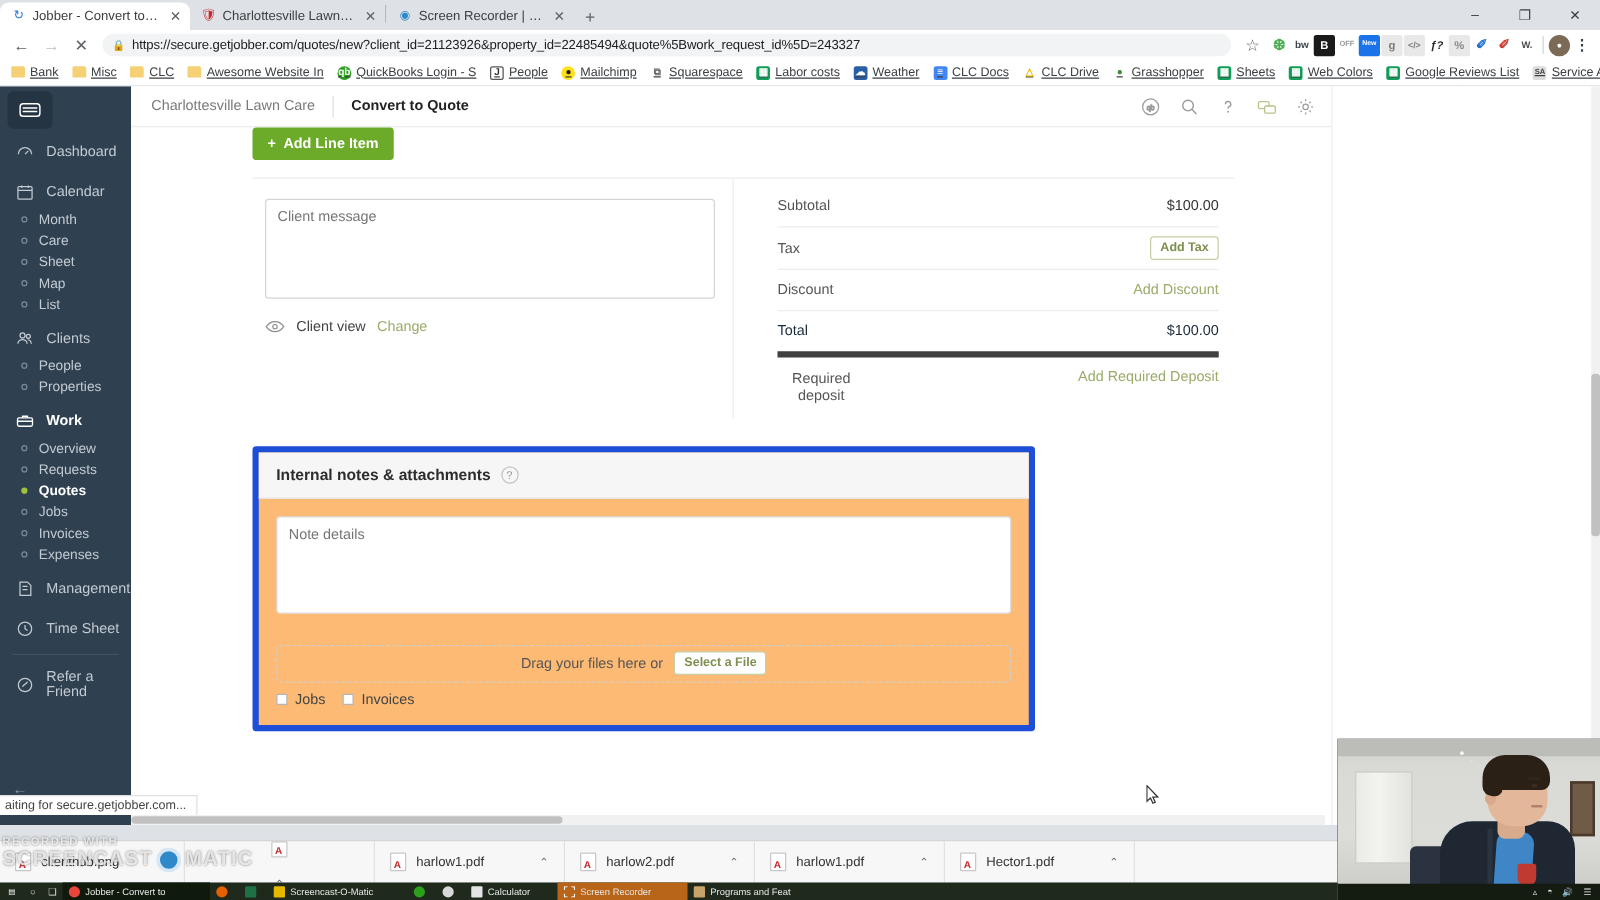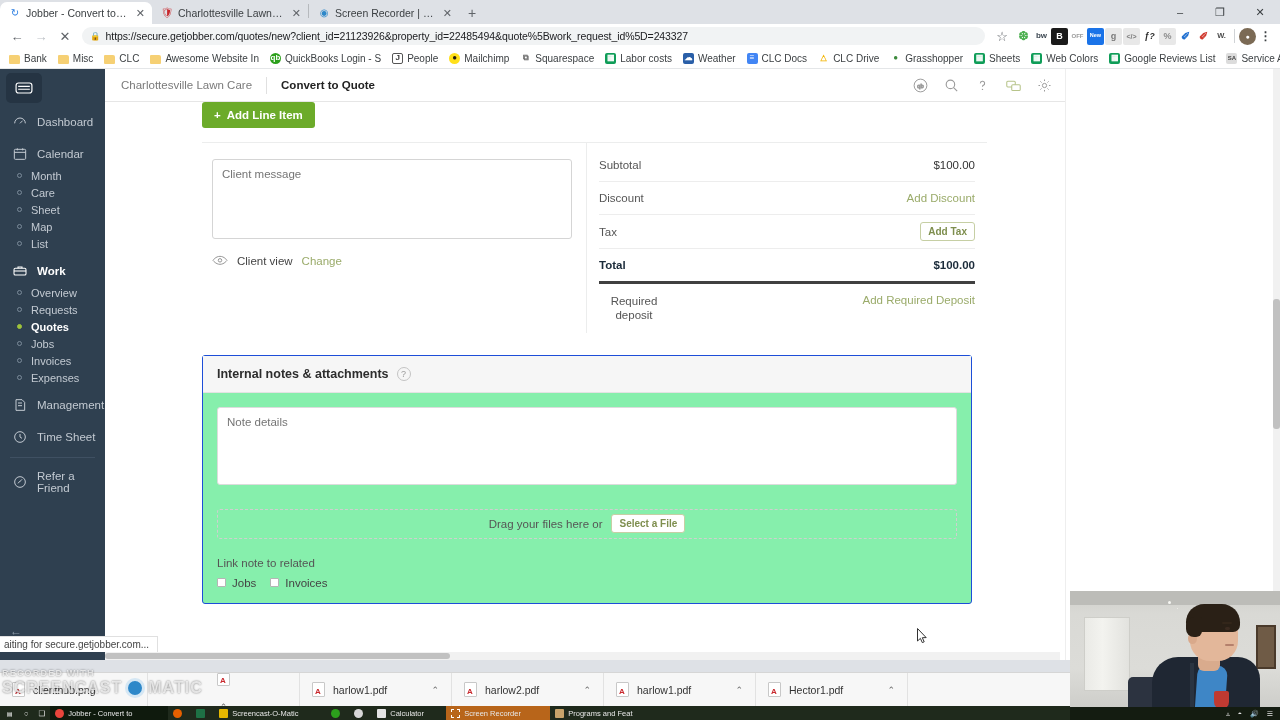--- a/index.html
+++ b/index.html
@@ -49,22 +49,22 @@
   .extbar { display:flex; align-items:center; gap:1px; }
   .ext { width:17px; height:17px; display:flex; align-items:center;
          justify-content:center; font-size:9px; border-radius:2px;
          line-height:1; font-weight:bold; }
   .vdiv { width:1px; height:14px; background:#d0d3d6; margin:0 3px; }
 
   
   .bmbar { position:absolute; left:0; top:48px; width:1280px; height:21px;
            background:#fff; display:flex; align-items:center; padding:0 4px;
            font-size:10px; color:#3c4043; gap:1px; border-bottom:1px solid #e4e6e8;}
-  .bm { display:flex; align-items:flex-end; gap:4px; padding:2px 5px;
-        white-space:nowrap; border-radius:3px; }
+  .bm { display:flex; align-items:flex-start; gap:4px; padding:2px 5px;
+        white-space:nowrap; border-radius:3px;text-decoration:underline; }
   .bm .bmi { width:11px; height:11px; display:flex; align-items:center;
              justify-content:center; font-size:8px; border-radius:2px;
              line-height:1; color:#fff; font-weight:bold; flex:0 0 11px; }
   .folder { width:11px; height:9px; background:#f6d074; border-radius:1px 2px 1px 1px; }
 
   
   #viewport { position:absolute; left:0; top:69px; width:1280px; height:591px;
               background:#f1f1f1; overflow:hidden; }
 
   
@@ -105,46 +105,46 @@
 
   
   .content { position:absolute; left:0; top:33px; width:960px; height:558px;
              background:#fff; }
   .innercol { position:absolute; left:97px; top:0; width:785px; }
 
   .addbtn { display:inline-flex; align-items:center; gap:6px;
             background:#6cab2a; color:#fff; font-size:11.5px; font-weight:bold;
             border:none; border-radius:3px; padding:7px 12px; cursor:pointer; }
 
-  .sumrow { display:flex; margin-top:14px; border-top:1px solid #eceded; }
+  .sumrow { display:flex; margin-top:14px; border-top:1px solid #eceded;gap:23px; }
   .leftpane { width:385px; padding:16px 10px 0 10px; border-right:1px solid #eceded;
               min-height:185px; }
   .rightpane { flex:1; padding:6px 12px 0 12px; }
   .cmsg { width:360px; height:80px; border:1px solid #d5d5d5; border-radius:3px;
           padding:8px 9px; font-size:11.5px; color:#9a9a9a;
           font-family:"Liberation Sans", sans-serif; resize:none; outline:none; }
   .clientview { display:flex; align-items:center; gap:9px; margin-top:12px;
                 font-size:11.5px; color:#444; }
   .clientview .eye { width:16px; height:12px; color:#8e8e8e; }
   .chg { color:#9aab6a; }
 
   .trow { display:flex; align-items:center; justify-content:space-between;
           padding:10px 0; border-bottom:1px solid #ededed; font-size:11.5px;
           color:#555; }
-  .trow.total { border-bottom:3px solid #404040; color:#1b2b3a; font-weight:bold;}
+  .trow.total { border-bottom:5px solid #404040; color:#1b2b3a; font-weight:normal;}
   .trow.last { border-bottom:none;text-align:center; }
   .tval { color:#333; }
   .tlink { color:#9aab6a; font-size:11.5px; }
   .addtax { border:1px solid #c6cfa4; color:#7e8e4e; background:#fff;
             font-size:10px; font-weight:bold; padding:3px 7px; border-radius:3px;
             cursor:pointer; }
 
   
-  .notecard { margin-top:22px; border:1px solid #1d4ed8; border-radius:3px;
-              background:#86efac; width:770px; }
+  .notecard { margin-top:22px; border:5px solid #1d4ed8; border-radius:3px;
+              background:#fdba74; width:626px; }
   .notehead { background:#f6f6f6; border-bottom:1px solid #e3e3e3;
               padding:11px 14px; display:flex; align-items:center; gap:8px; }
   .notehead .ttl { font-size:12.5px; font-weight:bold; color:#2d2d2d; }
   .qmark { width:14px; height:14px; border-radius:50%; border:1px solid #c4c4c4;
            color:#9b9b9b; font-size:9px; display:flex; align-items:center;
            justify-content:center; }
   .notebody { padding:14px; }
   .notearea { width:100%; height:78px; border:1px solid #dcdcdc; border-radius:3px;
               padding:8px 9px; font-size:11.5px; color:#9a9a9a; resize:none;
               outline:none; font-family:"Liberation Sans", sans-serif; }
@@ -455,20 +455,40 @@
         <div class="subitem">
             <span class="dot"></span>
             <span>Map</span>
           </div>
         <div class="subitem">
             <span class="dot"></span>
             <span>List</span>
           </div>
       </div>
 
+      <div class="navgroup">
+        <div class="navitem">
+          <span class="nicon">
+            <svg viewBox="0 0 24 24" fill="none" stroke="#c3cad2" stroke-width="1.5">
+                <circle cx="9" cy="8" r="3"></circle>
+                <circle cx="16" cy="9" r="2.4"></circle>
+                <path d="M3.5 18c0-3 2.5-5 5.5-5s5.5 2 5.5 5M15 13.2c2.6.2 4.5 2 4.5 4.8"></path>
+              </svg>
+          </span>
+          <span>Clients</span>
+        </div>
+        <div class="subitem">
+            <span class="dot"></span>
+            <span>People</span>
+          </div>
+        <div class="subitem">
+            <span class="dot"></span>
+            <span>Properties</span>
+          </div>
+      </div>
 
       <div class="navgroup">
         <div class="navitem active">
           <span class="nicon">
             <svg viewBox="0 0 24 24" fill="none" stroke="#ffffff" stroke-width="1.6">
                 <rect x="3" y="8" width="18" height="10" rx="2"></rect>
                 <path d="M9 8V6h6v2"></path>
                 <path d="M3 12h18"></path>
               </svg>
           </span>
@@ -604,27 +624,27 @@
                 <span>Client view</span>
                 <span class="chg">Change</span>
               </div>
             </div>
 
             <div class="rightpane">
               <div class="trow">
                 <span>Subtotal</span>
                 <span class="tval">$100.00</span>
               </div>
+              <div class="trow" style="padding:7px 0;">
+                <span>Tax</span>
+                <button class="addtax">Add Tax</button>
+              </div>
               <div class="trow">
                 <span>Discount</span>
                 <span class="tlink">Add Discount</span>
-              </div>
-              <div class="trow" style="padding:7px 0;">
-                <span>Tax</span>
-                <button class="addtax">Add Tax</button>
               </div>
               <div class="trow total">
                 <span>Total</span>
                 <span>$100.00</span>
               </div>
               <div class="trow last" style="align-items:flex-start;">
                 <span style="line-height:1.25;max-width:70px;">Required deposit</span>
                 <span class="tlink">Add Required Deposit</span>
               </div>
             </div>
@@ -637,21 +657,20 @@
               <span class="qmark">?</span>
             </div>
             <div class="notebody">
               <textarea class="notearea" placeholder="Note details" style=""></textarea>
 
               <div class="dropzone">
                 <span>Drag your files here or</span>
                 <button class="selfile">Select a File</button>
               </div>
 
-              <div class="linkrow">Link note to related</div>
               <div class="cbrow">
                 <span class="cb"></span>
                 <span class="cb-lbl">Jobs</span>
                 <span class="cb"></span>
                 <span class="cb-lbl">Invoices</span>
               </div>
             </div>
           </div>
 
           

